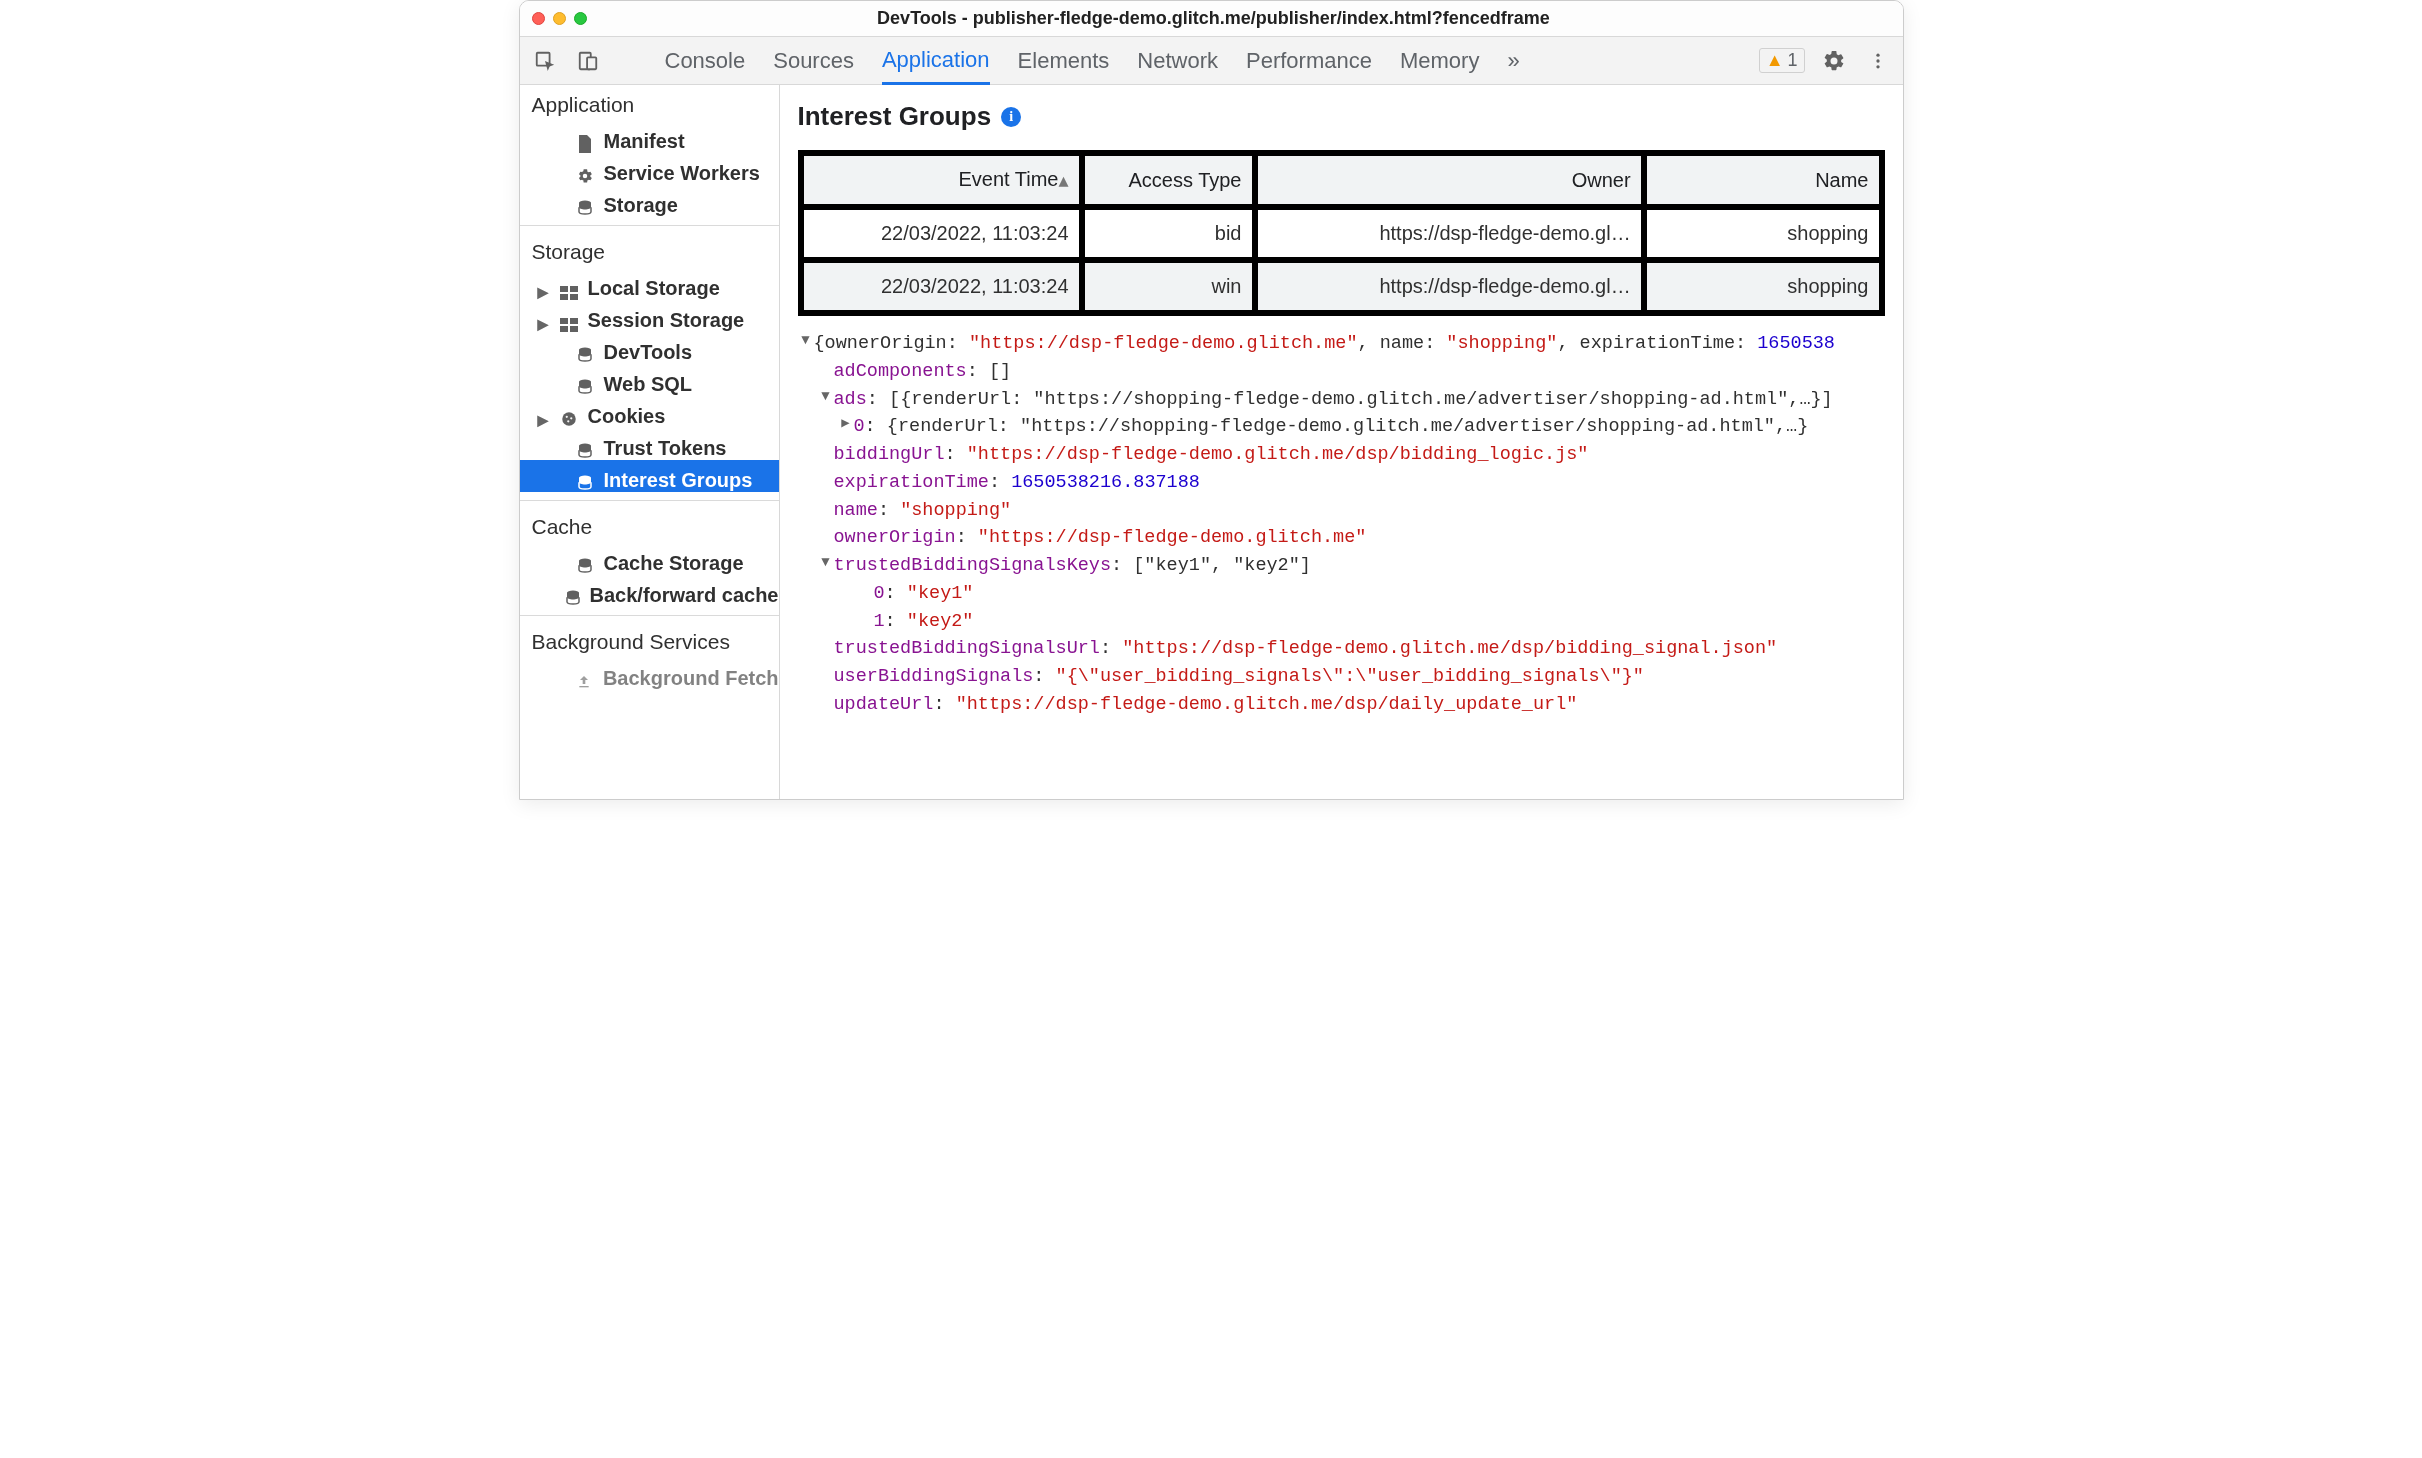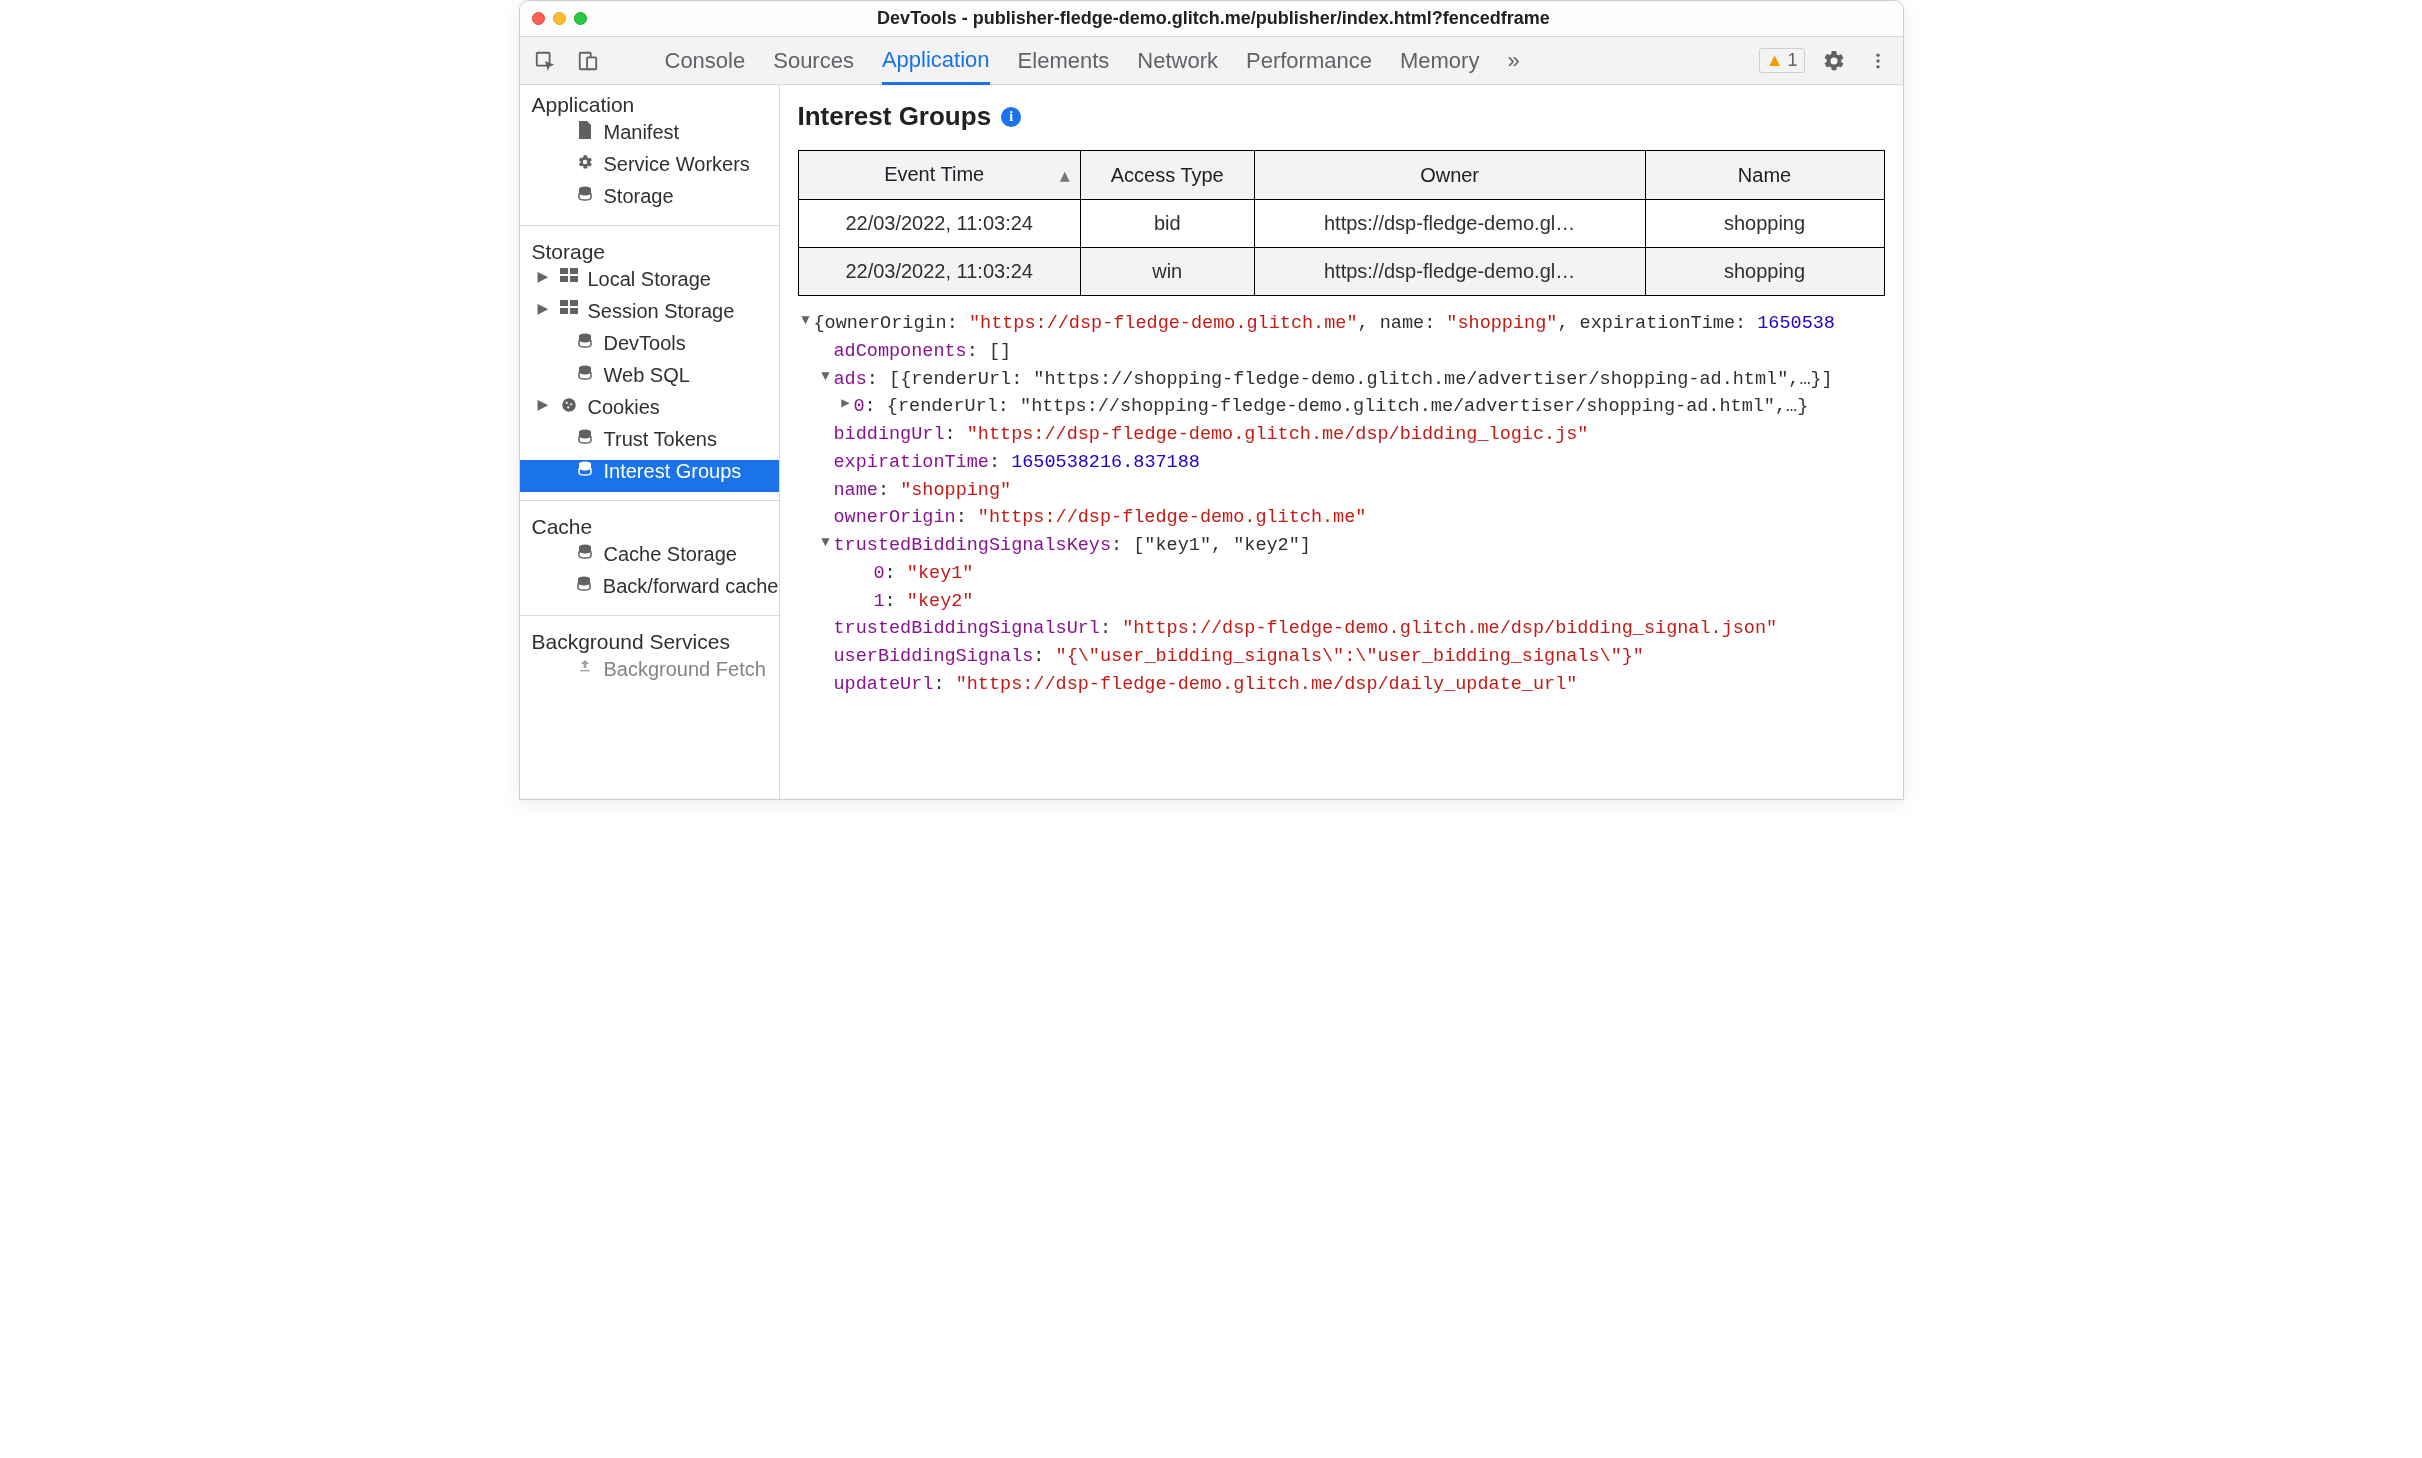--- a/index.html
+++ b/index.html
@@ -97,28 +97,29 @@
     border-right: 1px solid #d8d8d8;
     overflow: hidden;
   }
   .section-header {
     padding: 8px 12px 4px 12px;
     font-size: 21px;
     color: #303030;
   }
   .tree-item {
     display: flex;
-    align-items: flex-start;
+    align-items: flex-end;
     height: 32px;
     padding-left: 18px;
     gap: 8px;
     font-size: 20px;
     cursor: pointer;
     white-space: nowrap;
     overflow: hidden;
+    font-weight: bold;
   }
   .tree-item.indent { padding-left: 34px; }
   .tree-item .arrow {
     width: 12px;
     font-size: 14px;
     color: #666;
   }
   .tree-item .ticon {
     width: 22px;
     display: flex;
@@ -159,23 +160,23 @@
   
   .ig-table {
     margin: 8px 18px 0 18px;
     border: 1px solid #cacaca;
     font-size: 20px;
     border-collapse: collapse;
     table-layout: fixed;
     width: calc(100% - 36px);
   }
   .ig-table th, .ig-table td {
-    border: 1px solid #000000;
+    border: 6px solid #000000;
     padding: 12px 10px;
-    text-align: center;
+    text-align: right;
     overflow: hidden;
     text-overflow: ellipsis;
     white-space: nowrap;
   }
   .ig-table thead th {
     background: #f1f3f4;
     font-weight: 400;
     color: #202124;
     position: relative;
   }

